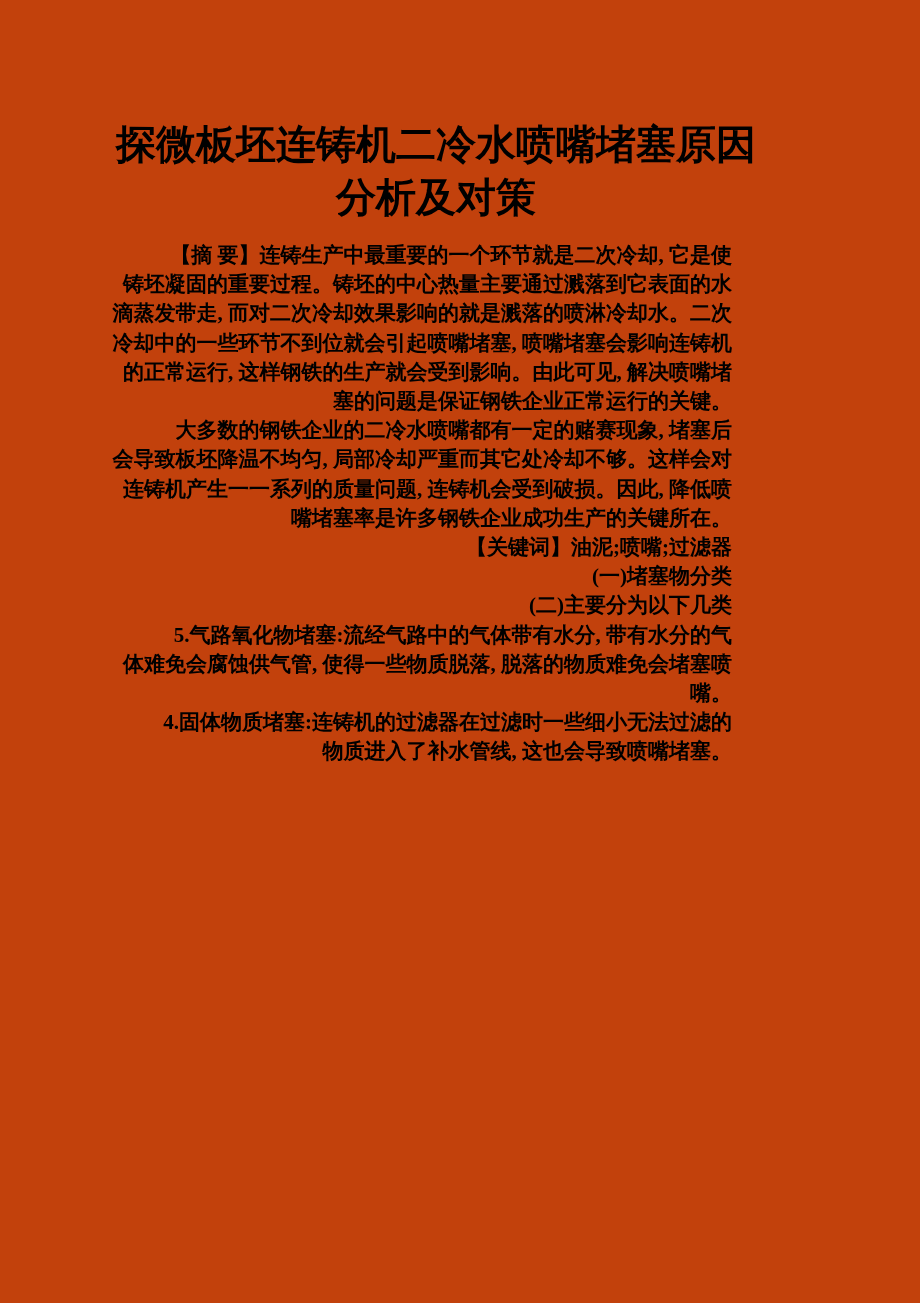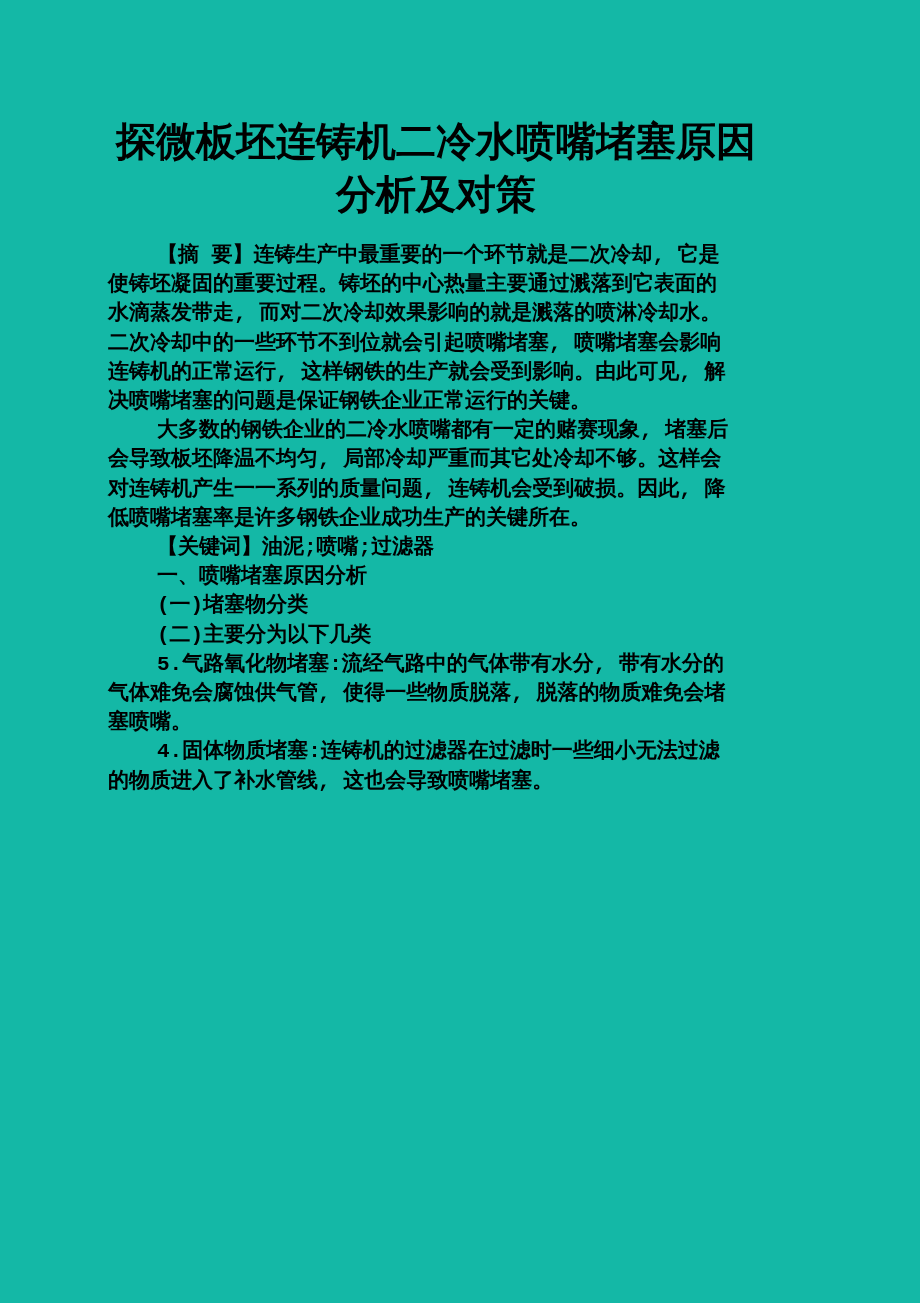--- a/index.html
+++ b/index.html
@@ -4,23 +4,23 @@
 <style>
   html, body {
     margin: 0;
     padding: 0;
     background: #ffffff;
   }
   .page {
     position: relative;
     width: 920px;
     height: 1303px;
-    background: #14b8a6;
+    background: #c2410c;
     overflow: hidden;
-    font-family: Liberation Mono, monospace;
+    font-family: Liberation Serif, serif;
     color: #000000;
   }
   .content {
     position: absolute;
     left: 108px;
     top: 118px;
     width: 656px;
   }
   .doc-title {
     margin: 0 0 17px 0;
@@ -33,36 +33,35 @@
   }
   .doc-body {
     width: 624px;
   }
   .doc-body p {
     margin: 0;
     padding: 0;
     font-size: 21px;
     line-height: 29.2px;
     font-weight: 700;
-    text-align: left;
+    text-align: right;
     text-indent: 49px;
     color: #000000;
     word-break: break-all;
   }
 </style>
 </head>
 <body>
 
 <div class="page">
   <div class="content">
     <h1 class="doc-title">探微板坯连铸机二冷水喷嘴堵塞原因分析及对策</h1>
     <div class="doc-body">
       <p>【摘 要】连铸生产中最重要的一个环节就是二次冷却, 它是使铸坯凝固的重要过程。铸坯的中心热量主要通过溅落到它表面的水滴蒸发带走, 而对二次冷却效果影响的就是溅落的喷淋冷却水。二次冷却中的一些环节不到位就会引起喷嘴堵塞, 喷嘴堵塞会影响连铸机的正常运行, 这样钢铁的生产就会受到影响。由此可见, 解决喷嘴堵塞的问题是保证钢铁企业正常运行的关键。</p>
       <p>大多数的钢铁企业的二冷水喷嘴都有一定的赌赛现象, 堵塞后会导致板坯降温不均匀, 局部冷却严重而其它处冷却不够。这样会对连铸机产生一一系列的质量问题, 连铸机会受到破损。因此, 降低喷嘴堵塞率是许多钢铁企业成功生产的关键所在。</p>
       <p>【关键词】油泥;喷嘴;过滤器</p>
-      <p>一、喷嘴堵塞原因分析</p>
       <p>(一)堵塞物分类</p>
       <p>(二)主要分为以下几类</p>
       <p>5.气路氧化物堵塞:流经气路中的气体带有水分, 带有水分的气体难免会腐蚀供气管, 使得一些物质脱落, 脱落的物质难免会堵塞喷嘴。</p>
       <p>4.固体物质堵塞:连铸机的过滤器在过滤时一些细小无法过滤的物质进入了补水管线, 这也会导致喷嘴堵塞。</p>
     </div>
   </div>
 </div>
 
 </body></html>

